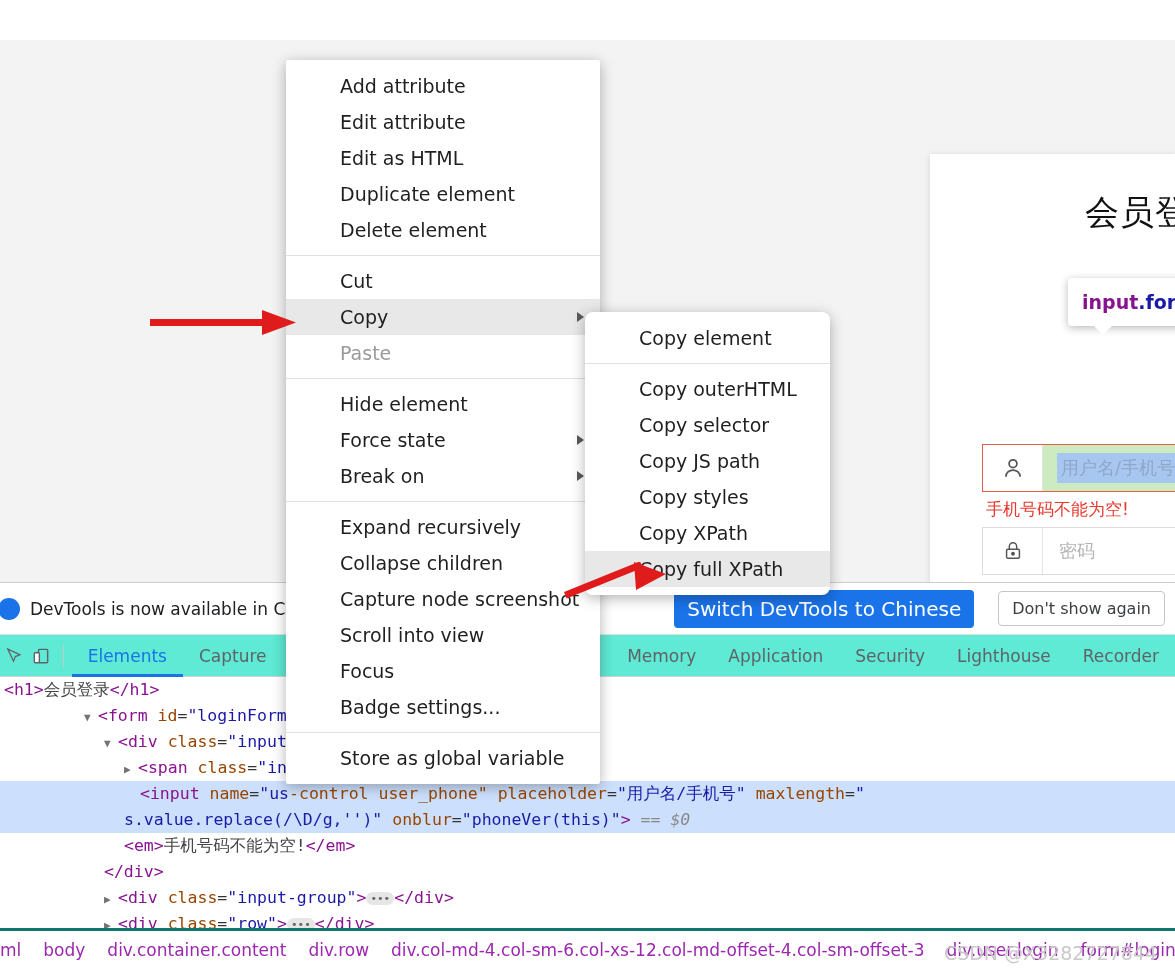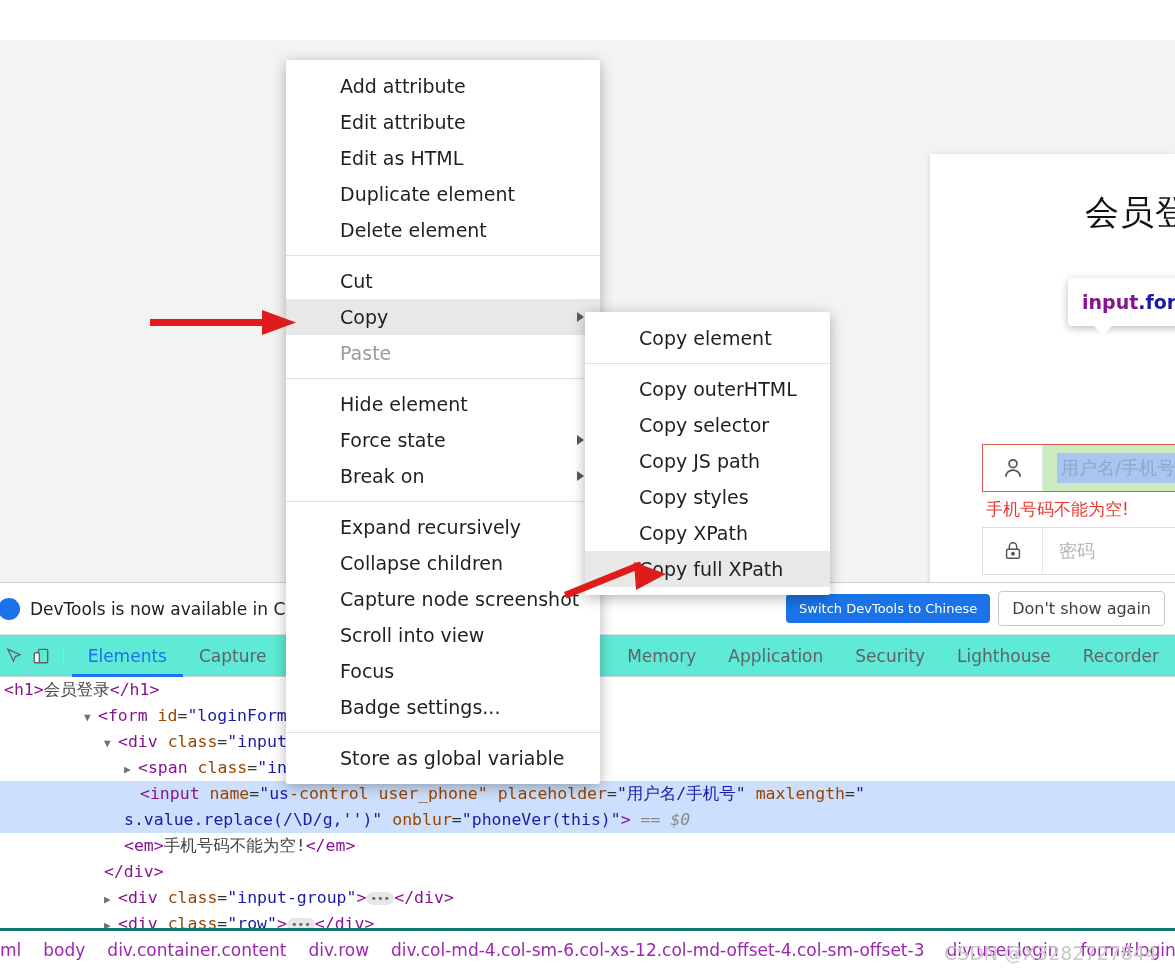--- a/index.html
+++ b/index.html
@@ -82,27 +82,27 @@
     border-bottom:1px solid #e0e0e0;
   }
   .notif-dot {
     width:22px; height:22px; border-radius:50%; background:#1a73e8;
     flex:none; margin-left:-12px; margin-right:10px;
   }
   .notif-text { font-size:17px; color:#202124; font-family:"DejaVu Sans", sans-serif; white-space:nowrap; }
   .notif-spacer { flex:1; }
   .btn-primary {
     background:#1a73e8; color:#ffffff; border:none; border-radius:4px;
-    padding:7px 13px; font-size:13px; font-family:"DejaVu Sans", sans-serif;
+    padding:7px 13px; font-size:20px; font-family:"DejaVu Sans", sans-serif;
     white-space:nowrap; cursor:pointer;
   }
   .btn-secondary {
     background:#ffffff; color:#3c4043; border:1px solid #c6c6c6; border-radius:4px;
     padding:7px 13px; font-size:16px; font-family:"DejaVu Sans", sans-serif;
-    white-space:nowrap; margin-left:8px; cursor:pointer;
+    white-space:nowrap; margin-left:24px; cursor:pointer;
   }
 
   .tabbar {
     position:absolute; left:0; top:52px; width:1175px; height:42px;
     background:#5eead4; display:flex; align-items:center; border-bottom:1px solid #d0d0d0;
   }
   .tb-icon { width:30px; height:42px; display:flex; align-items:center; justify-content:center; color:#5f6368; }
   .tb-sep { width:1px; height:22px; background:#c8c8c8; margin:0 8px; }
   .tab {
     padding:0 16px; height:42px; line-height:42px; font-size:17px;
@@ -156,21 +156,21 @@
   .ctx-item.hl { background:#e8e8e8; }
   .ctx-item.disabled { color:#9a9a9a; }
   .ctx-item .arrow {
     position:absolute; right:16px; top:50%; transform:translateY(-50%);
     border-left:7px solid #5a5a5a; border-top:5px solid transparent; border-bottom:5px solid transparent;
   }
   .ctx-sep { height:1px; background:#e0e0e0; margin:7px 0; }
 
   .ctx-sub {
     position:absolute; left:585px; top:312px; width:245px;
-    background:#ffffff; box-shadow:0 3px 14px rgba(0,0,0,.3); border-radius:2px;
+    background:#ffffff; box-shadow:0 3px 14px rgba(0,0,0,.3); border-radius:8px;
     padding:8px 0; z-index:60;
   }
 
   
   .arrow-svg { position:absolute; z-index:80; pointer-events:none; }
 </style>
 </head>
 <body>
 
 <div id="root">

